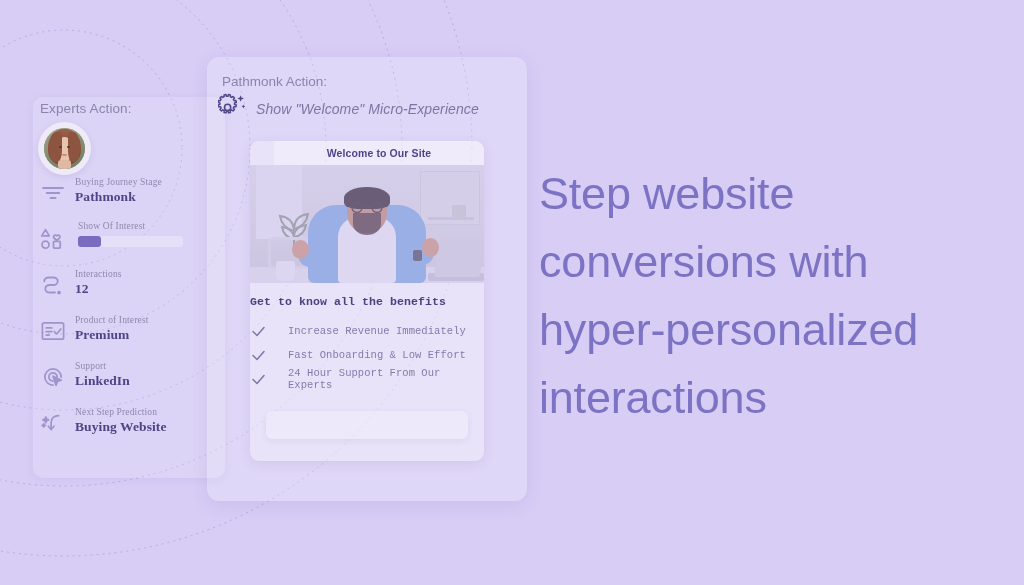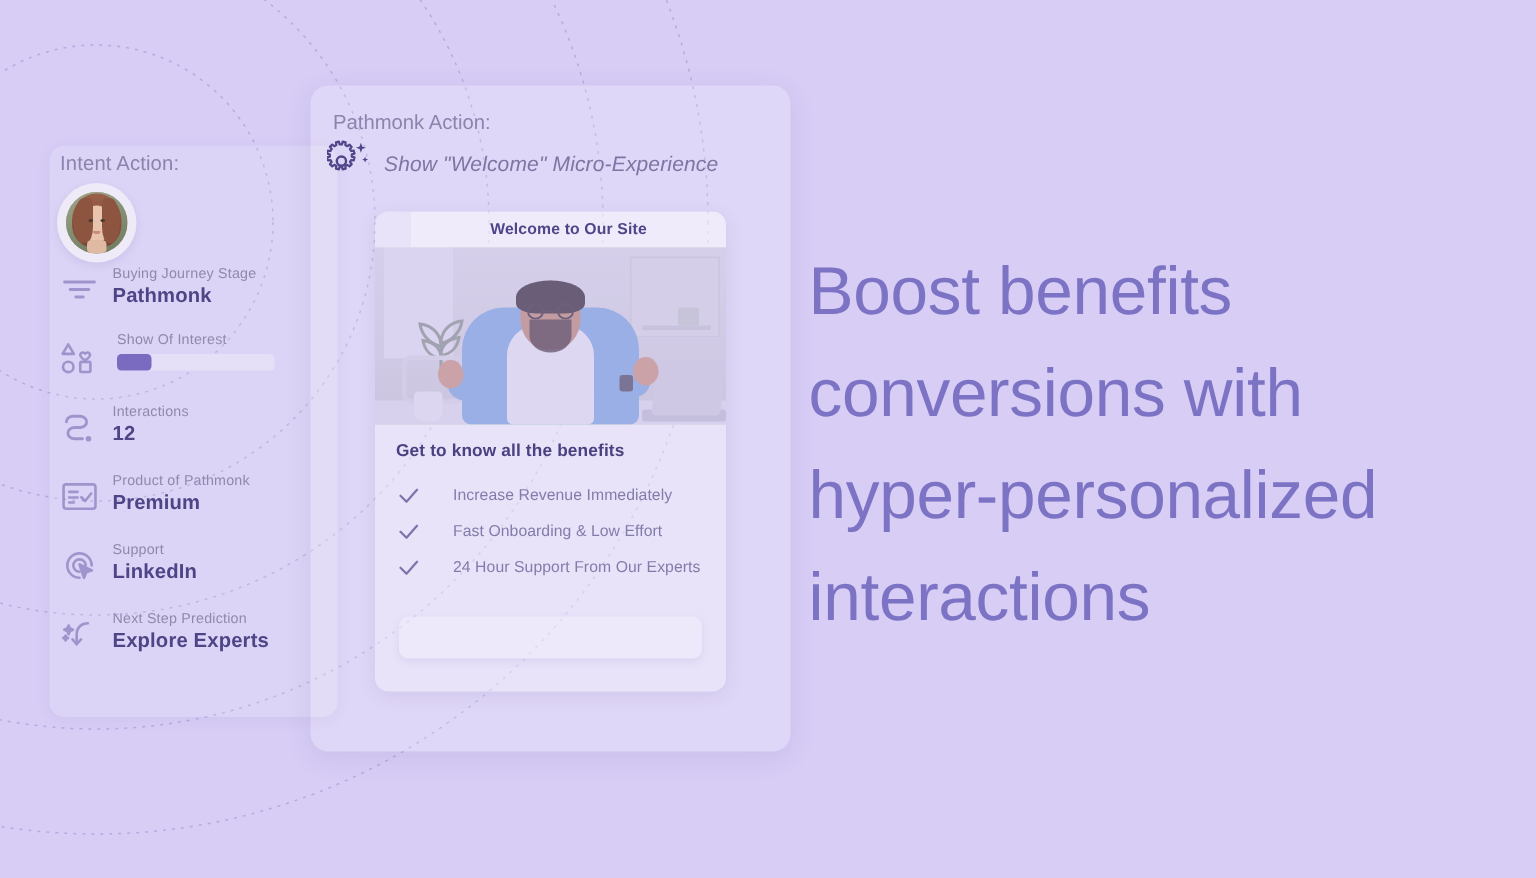--- a/index.html
+++ b/index.html
@@ -42,21 +42,21 @@
     background:#e8c4ae;}
   .av-hair2{position:absolute;left:5px;top:4px;width:13px;height:30px;border-radius:60% 20% 40% 50%;
     background:#8d5440;}
   .av-hair3{position:absolute;left:24px;top:4px;width:12px;height:30px;border-radius:20% 60% 50% 40%;
     background:#8d5440;}
   .av-eye{position:absolute;width:2.5px;height:2px;border-radius:50%;background:#4a3a32;top:18px;}
   .av-eye.l{left:15px;} .av-eye.r{left:23px;}
   .av-mouth{position:absolute;left:18px;top:26px;width:5px;height:2px;border-radius:0 0 3px 3px;background:#c98a78;}
   .av-neck{position:absolute;left:14px;top:32px;width:13px;height:9px;background:#e0b9a3;border-radius:3px;}
 
-  .rows{position:absolute;left:33px;top:174px;width:192px;}
+  .rows{position:absolute;left:33px;top:174px;width:192px;font-family:Liberation Serif, serif;}
   .row{position:relative;height:46px;}
   .row .ico{position:absolute;left:5px;top:4px;width:30px;height:30px;opacity:.55;}
   .row .lbl{position:absolute;left:42px;top:3px;font-size:9.5px;color:#9089ae;letter-spacing:.15px;white-space:nowrap;}
   .row .val{position:absolute;left:42px;top:15px;font-size:13.5px;color:#4e4586;font-weight:700;letter-spacing:.1px;white-space:nowrap;}
   .row.interest .lbl{left:45px;top:1px;font-size:9.5px;}
   .bar-track{position:absolute;left:45px;top:16px;width:105px;height:11px;border-radius:3px;background:#e6dff8;}
   .bar-fill{position:absolute;left:0;top:0;height:11px;width:23px;border-radius:3px;background:#7a6bc0;}
 
   
   .action-card{
@@ -100,21 +100,21 @@
   .ph-hair{position:absolute;left:94px;bottom:74px;width:46px;height:22px;border-radius:50% 50% 30% 30%;background:#2d2320;}
   .ph-beard{position:absolute;left:103px;bottom:48px;width:28px;height:22px;border-radius:0 0 50% 50%;background:#3b2d27;opacity:.85;}
   .ph-glass{position:absolute;left:98px;bottom:70px;width:38px;height:11px;}
   .ph-armL{position:absolute;left:48px;bottom:14px;width:36px;height:22px;background:#7fb0dd;border-radius:14px;transform:rotate(18deg);}
   .ph-armR{position:absolute;left:148px;bottom:16px;width:36px;height:22px;background:#7fb0dd;border-radius:14px;transform:rotate(-18deg);}
   .ph-handL{position:absolute;left:42px;bottom:24px;width:17px;height:19px;border-radius:50%;background:#d49a74;}
   .ph-handR{position:absolute;left:172px;bottom:26px;width:17px;height:19px;border-radius:50%;background:#d49a74;}
   .ph-watch{position:absolute;left:163px;bottom:22px;width:9px;height:11px;border-radius:2px;background:#4a4a52;}
   .ph-tint{position:absolute;inset:0;background:rgba(190,175,240,0.42);}
 
-  .micro-body{padding:12px 14px 0 14px;}
+  .micro-body{padding:12px 14px 0 0;font-family:Liberation Mono, monospace;}
   .benefits-title{font-size:11.5px;font-weight:700;color:#4a4180;margin-bottom:11px;letter-spacing:.1px;}
   .benefit{display:flex;align-items:center;height:24px;margin-bottom:0;}
   .benefit .chk{width:17px;height:15px;flex:0 0 17px;opacity:.75;}
   .benefit span{font-size:10.5px;color:#837cab;margin-left:21px;letter-spacing:.05px;}
   .cta{
     position:absolute;left:16px;bottom:22px;width:202px;height:28px;border-radius:6px;
     background:rgba(255,255,255,0.22);
     box-shadow:0 2px 6px rgba(90,70,150,0.09);
   }
 
@@ -135,21 +135,21 @@
       <circle cx="64" cy="148" r="118"></circle>
       <circle cx="64" cy="148" r="186"></circle>
       <circle cx="64" cy="148" r="262"></circle>
       <circle cx="64" cy="148" r="338"></circle>
       <circle cx="64" cy="148" r="408"></circle>
     </g>
   </svg>
 
   <div class="visitor-panel"></div>
 
-  <div class="visitor-title">Intent Action:</div>
+  <div class="visitor-title">Experts Action:</div>
 
   <div class="avatar">
     <div class="avatar-inner">
       <div class="av-bg"></div>
       <div class="av-hair"></div>
       <div class="av-face"></div>
       <div class="av-hair2"></div>
       <div class="av-hair3"></div>
       <div class="av-eye l"></div>
       <div class="av-eye r"></div>
@@ -193,21 +193,21 @@
     </div>
 
     <div class="row">
       <svg class="ico" viewBox="0 0 24 24" fill="none" stroke="#6f63ab" stroke-width="1.4" stroke-linecap="round" stroke-linejoin="round">
         <rect x="3.5" y="5.5" width="17" height="13" rx="1.4"></rect>
         <line x1="6.5" y1="9.5" x2="11" y2="9.5"></line>
         <line x1="6.5" y1="12.5" x2="11" y2="12.5"></line>
         <line x1="6.5" y1="15.2" x2="9" y2="15.2"></line>
         <path d="M13 12.4 L15 14.4 L18.2 10.4"></path>
       </svg>
-      <div class="lbl">Product of Pathmonk</div>
+      <div class="lbl">Product of Interest</div>
       <div class="val">Premium</div>
     </div>
 
 
     <div class="row">
       <svg class="ico" viewBox="0 0 24 24" fill="none" stroke="#6f63ab" stroke-width="1.4" stroke-linecap="round" stroke-linejoin="round">
         <path d="M18.5 12a6.5 6.5 0 1 0-6.5 6.5"></path>
         <path d="M15.3 12a3.3 3.3 0 1 0-3.3 3.3"></path>
         <path d="M12 11.4 L18.6 14.6 L15.6 15.6 L14.4 18.6 Z" fill="#6f63ab" stroke="#6f63ab"></path>
       </svg>
@@ -216,21 +216,21 @@
     </div>
 
     <div class="row">
       <svg class="ico" viewBox="0 0 24 24" fill="none" stroke="#6f63ab" stroke-width="1.4" stroke-linecap="round" stroke-linejoin="round">
         <path d="M16.5 6c-3.5 0-6 2.3-6 5.6V17"></path>
         <path d="M8.3 14.6 L10.5 17.2 L12.8 14.6"></path>
         <path d="M6.2 7.2 l.7 1.6 1.6.7 -1.6.7 -.7 1.6 -.7-1.6 -1.6-.7 1.6-.7z" fill="#6f63ab"></path>
         <path d="M4.6 12.6 l.4.9.9.4 -.9.4 -.4.9 -.4-.9 -.9-.4.9-.4z" fill="#6f63ab"></path>
       </svg>
       <div class="lbl">Next Step Prediction</div>
-      <div class="val">Explore Experts</div>
+      <div class="val">Buying Website</div>
     </div>
 
   </div>
 
   <div class="action-card"></div>
 
   <div class="pm-title">Pathmonk Action:</div>
 
   <svg class="pm-gear" viewBox="0 0 32 28" fill="none" stroke="#4f4789" stroke-width="1.6" stroke-linecap="round" stroke-linejoin="round">
     <path d="M12.4 9.2h1.6l.5-1.9 2.1.5-.2 1.9 1.4.8 1.6-1.1 1.5 1.6-1.2 1.5.8 1.4 1.9-.2.5 2.1-1.9.5v1.6l1.9.5-.5 2.1-1.9-.2-.8 1.4 1.2 1.5-1.5 1.6-1.6-1.1-1.4.8.2 1.9-2.1.5-.5-1.9h-1.6l-.5 1.9-2.1-.5.2-1.9-1.4-.8-1.5 1.1-1.6-1.6 1.2-1.5-.8-1.4-1.9.2-.5-2.1 1.9-.5v-1.6l-1.9-.5.5-2.1 1.9.2.8-1.4-1.2-1.5 1.6-1.6 1.5 1.1 1.4-.8-.2-1.9 2.1-.5z" transform="translate(-3.2,-4.4) scale(0.94)"></path>
@@ -303,19 +303,19 @@
           <path d="M3 7.5 L7 11.5 L14 3.5"></path>
         </svg>
         <span>24 Hour Support From Our Experts</span>
       </div>
     </div>
 
     <div class="cta"></div>
   </div>
 
   <div class="headline">
-    <div>Boost benefits</div>
+    <div>Step website</div>
     <div>conversions with</div>
     <div>hyper-personalized</div>
     <div>interactions</div>
   </div>
 
 </div>
 
 </body></html>

